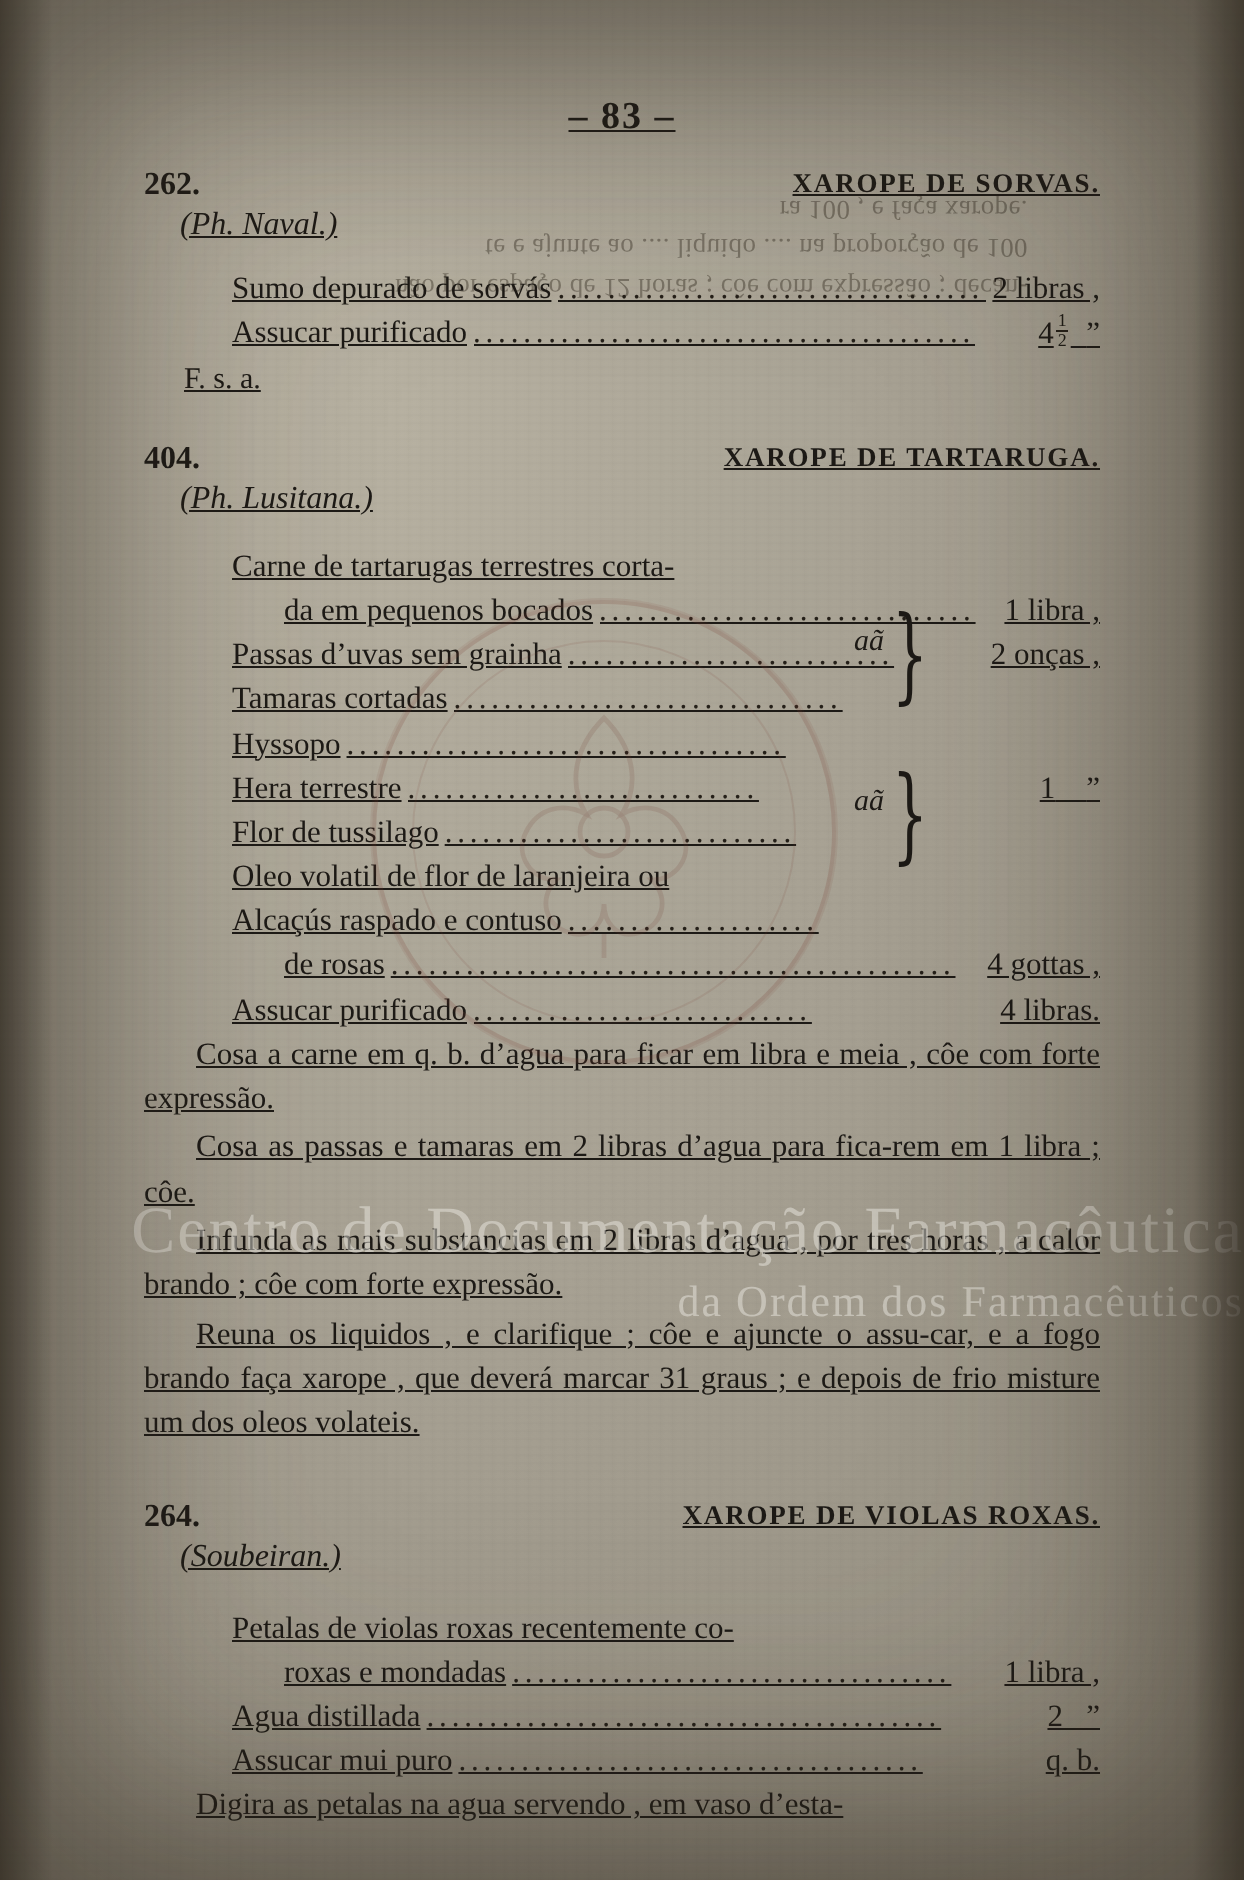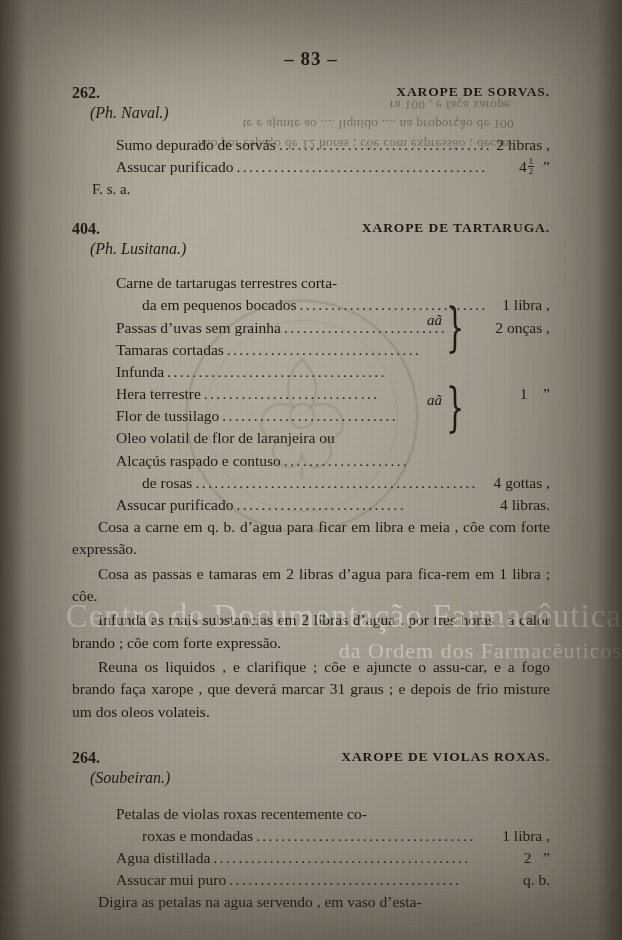--- a/index.html
+++ b/index.html
@@ -41,20 +41,21 @@
     pointer-events: none;
   }
   .edge-dark.right { left: auto; right: 0;
     background: linear-gradient(270deg, rgba(30,25,18,.5), rgba(30,25,18,0)); }
 
   .content {
     position: absolute;
     left: 72px;
     top: 48px;
     width: 478px;
+    text-decoration: underline;
   }
 
   .pagenum {
     text-align: center;
     font-weight: bold;
     font-size: 19px;
     letter-spacing: 1px;
     margin-bottom: 6px;
   }
   .bleed {
@@ -277,21 +278,21 @@
           <span class="name">Passas d’uvas sem grainha</span>
           <span class="lead">..........................</span>
           <span class="qty">2 onças ,</span>
         </div>
         <div class="ing">
           <span class="name">Tamaras cortadas</span>
           <span class="lead">...............................</span>
           <span class="qty"></span>
         </div>
         <div class="ing">
-          <span class="name">Infunda</span>
+          <span class="name">Hyssopo</span>
           <span class="lead">...................................</span>
           <span class="qty"></span>
         </div>
         <div class="ing">
           <span class="name">Hera terrestre</span>
           <span class="lead">............................</span>
           <span class="qty"><span>1</span>&nbsp;&nbsp;&nbsp;&nbsp;<span>”</span></span>
         </div>
         <div class="ing">
           <span class="name">Flor de tussilago</span>

